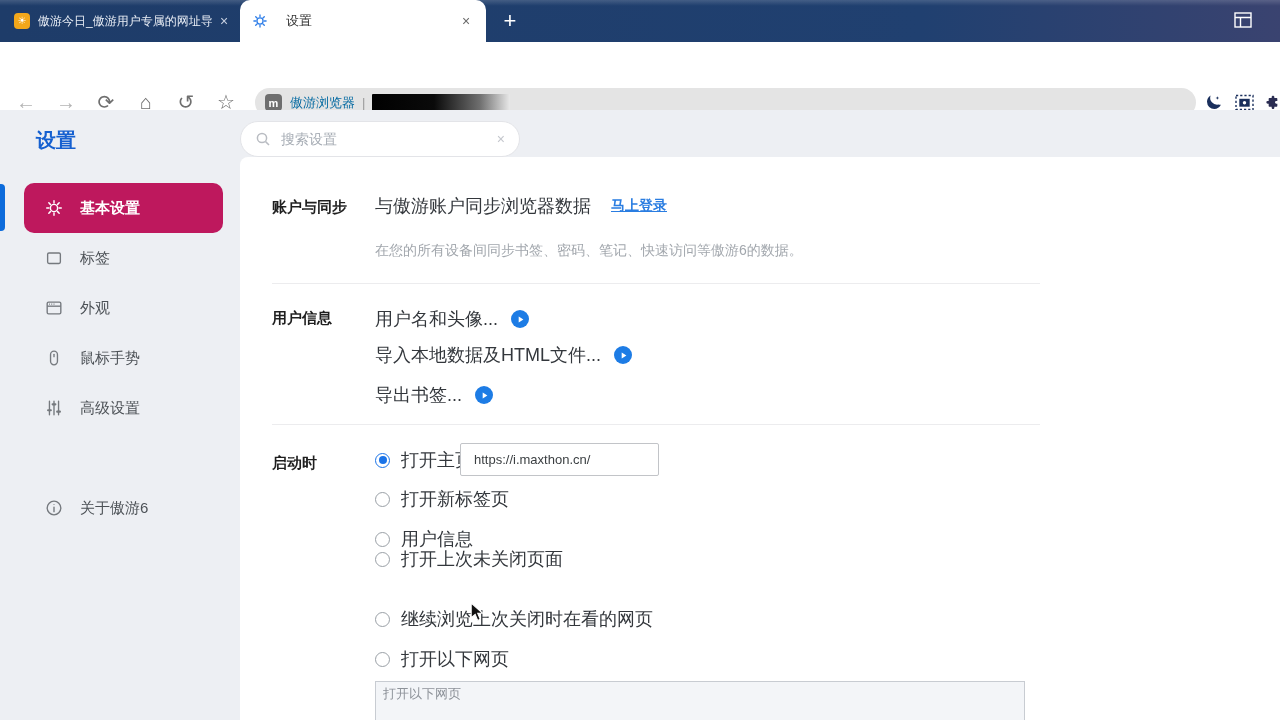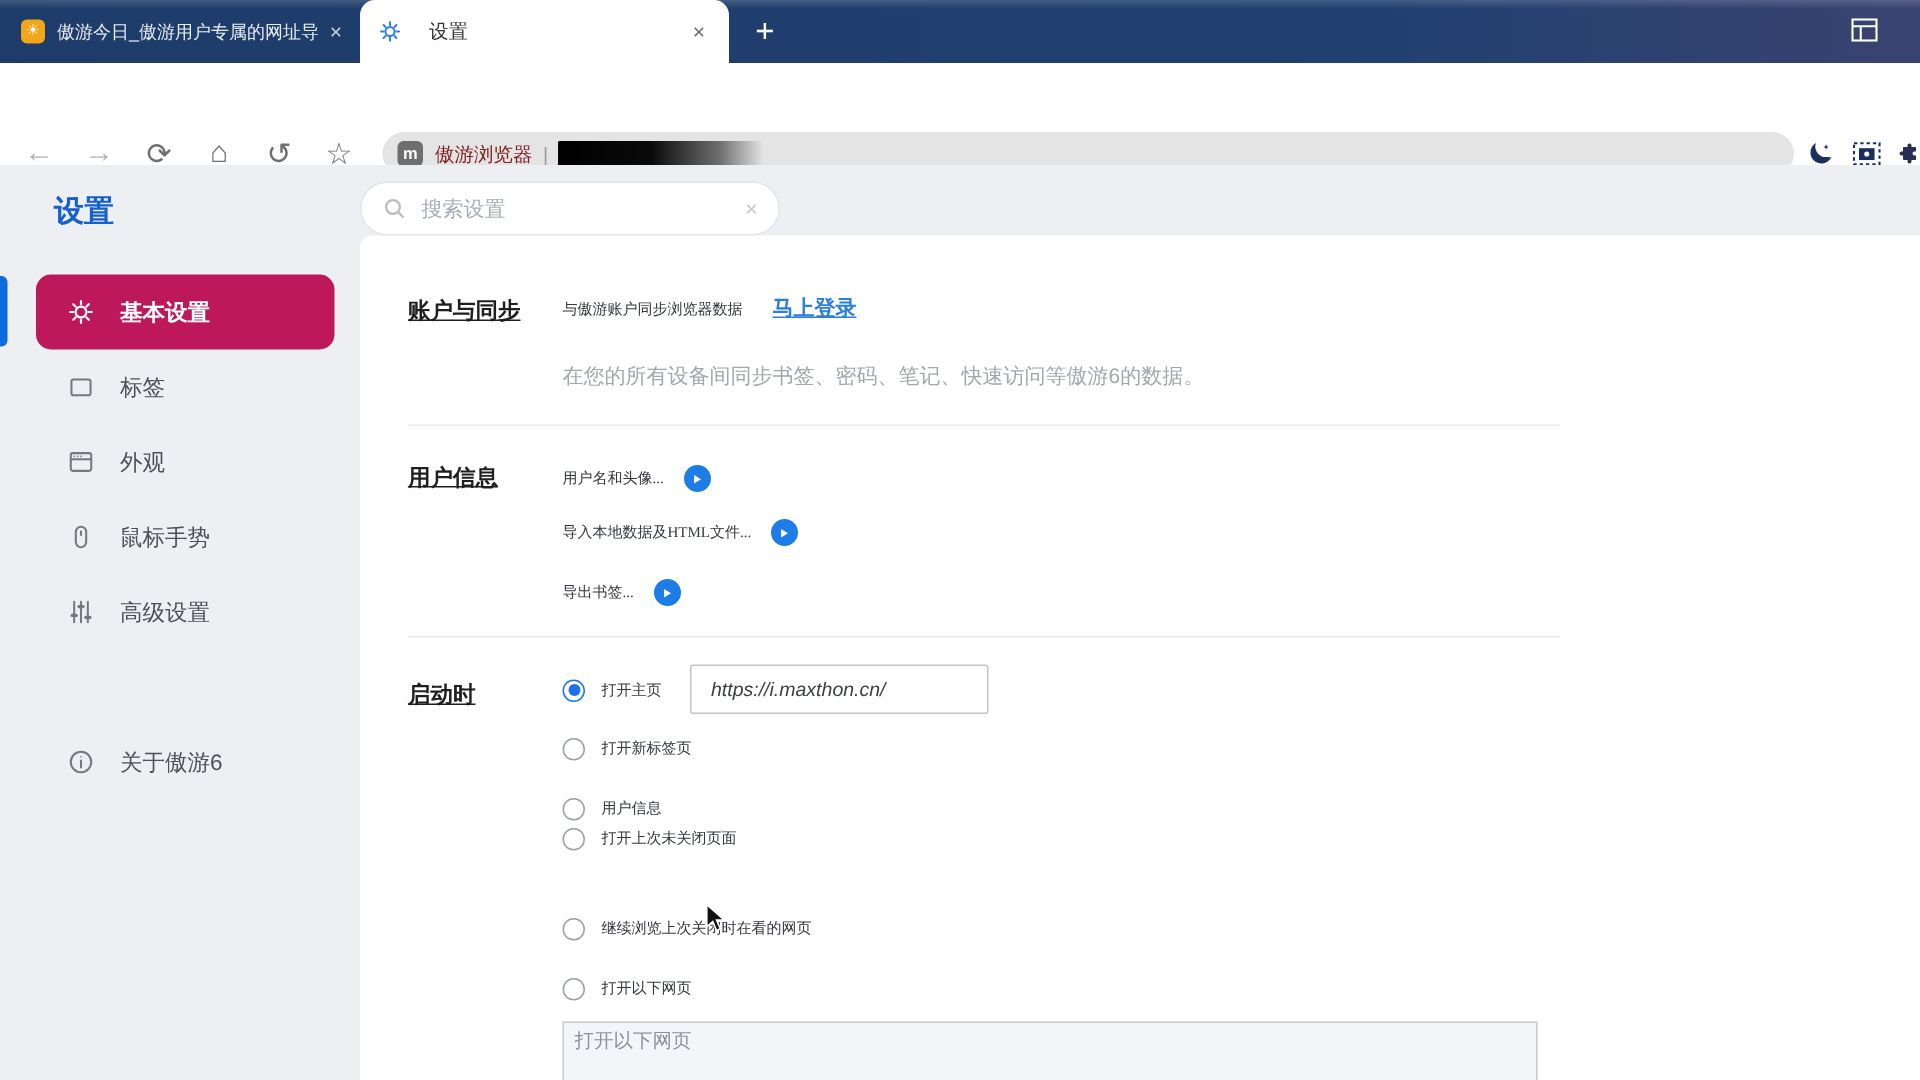--- a/index.html
+++ b/index.html
@@ -28,21 +28,21 @@
 
   
   .toolbar { position:absolute; left:0; top:42px; width:1280px; height:68px; background:#fff; }
   .navico { position:absolute; top:46px; width:28px; height:28px; display:flex; align-items:center;
     justify-content:center; font-size:20px; color:#6f6f6f; }
   .navico.dim { color:#b3b3b3; }
   .addrbar { position:absolute; left:255px; top:46px; width:941px; height:29px; background:#e4e4e4;
     border-radius:15px; display:flex; align-items:center; padding-left:10px; }
   .m-badge { width:17px; height:17px; background:#6e6e6e; border-radius:4px; color:#fff; font-size:11px;
     font-weight:bold; display:flex; align-items:center; justify-content:center; margin-right:8px; }
-  .site-name { font-size:13px; color:#7f1d1d; }
+  .site-name { font-size:13px; color:#0369a1; }
   .addr-sep { color:#9a9a9a; margin:0 7px; font-size:13px; }
   .redaction { width:138px; height:18px; background:linear-gradient(90deg,#000 0%,#0a0a0a 45%,#6e6e6e 78%,#e8e8e8 100%);
     border-radius:1px; }
   .right-ico { position:absolute; top:48px; width:24px; height:24px; display:flex; align-items:center; justify-content:center; }
 
   
   .page { position:absolute; left:0; top:110px; width:1280px; height:610px; background:#edeff3; }
   .page-title { position:absolute; left:36px; top:17px; font-size:20px; font-weight:bold; color:#1560d0; }
   .searchbox { position:absolute; left:240px; top:11px; width:280px; height:36px; background:#fff;
     border:1px solid #e3e4e8; border-radius:18px; display:flex; align-items:center; padding:0 14px; }
@@ -52,34 +52,34 @@
 
   .accent { position:absolute; left:0; top:74px; width:5px; height:47px; background:#0d6bdb; border-radius:0 4px 4px 0; }
   .side-item { position:absolute; left:24px; width:199px; height:50px; display:flex; align-items:center; border-radius:10px; }
   .side-item .sicon { margin-left:20px; flex:0 0 20px; }
   .side-item .slabel { margin-left:16px; font-size:15px; color:#4c5156; }
   .side-item.active { background:#be185d; }
   .side-item.active .slabel { color:#fff; font-weight:bold; }
 
   .panel { position:absolute; left:240px; top:47px; width:1040px; height:563px; background:#fff;
     border-top-left-radius:8px; overflow:hidden; }
-  .sec-label { position:absolute; left:32px; font-size:15px; font-weight:bold; color:#1f1f1f;text-decoration:underline; }
+  .sec-label { position:absolute; left:32px; font-size:15px; font-weight:bold; color:#1f1f1f; }
   .prow { position:absolute; left:135px; height:22px; display:flex; align-items:center; }
-  .ptext { font-size:10px; color:#33373c;font-family:Liberation Serif, serif; }
+  .ptext { font-size:18px; color:#33373c; }
   .pdesc { font-size:14px; color:#a2a7ad; }
   .plink { font-size:14px; color:#2a7de1; margin-left:20px;font-weight:bold; }
   .divider { position:absolute; left:32px; width:768px; height:1px; background:#ececee; }
   .play-btn { width:18px; height:18px; border-radius:50%; background:#1d7ce5; margin-left:13px;
     display:flex; align-items:center; justify-content:center; }
   .radio { width:15px; height:15px; border-radius:50%; border:1px solid #9aa0a6; margin-right:11px; flex:0 0 15px;
     display:flex; align-items:center; justify-content:center; background:#fff; }
   .radio.sel { border:1.5px solid #1a73e8; }
   .radio.sel .dot { width:8px; height:8px; border-radius:50%; background:#1a73e8; }
   .home-input { position:absolute; left:220px; top:286px; width:199px; height:33px; border:1px solid #c2c4c8;
-    border-radius:2px; font-size:13px; color:#3c4043; padding:0 13px; outline:none; font-family:inherit;font-style:italic; }
+    border-radius:2px; font-size:13px; color:#3c4043; padding:0 13px; outline:none; font-family:inherit; }
   .url-area { position:absolute; left:135px; top:524px; width:650px; height:90px; background:#f3f5f8;
     border:1px solid #c8ccd2; font-size:13px; color:#333; padding:3px 7px; resize:none; outline:none; font-family:inherit; }
   .url-area::placeholder { color:#8d9299; }
 
   .cursor { position:absolute; left:470px; top:602px; }
 </style>
 </head>
 <body>
 
 <div id="app">

